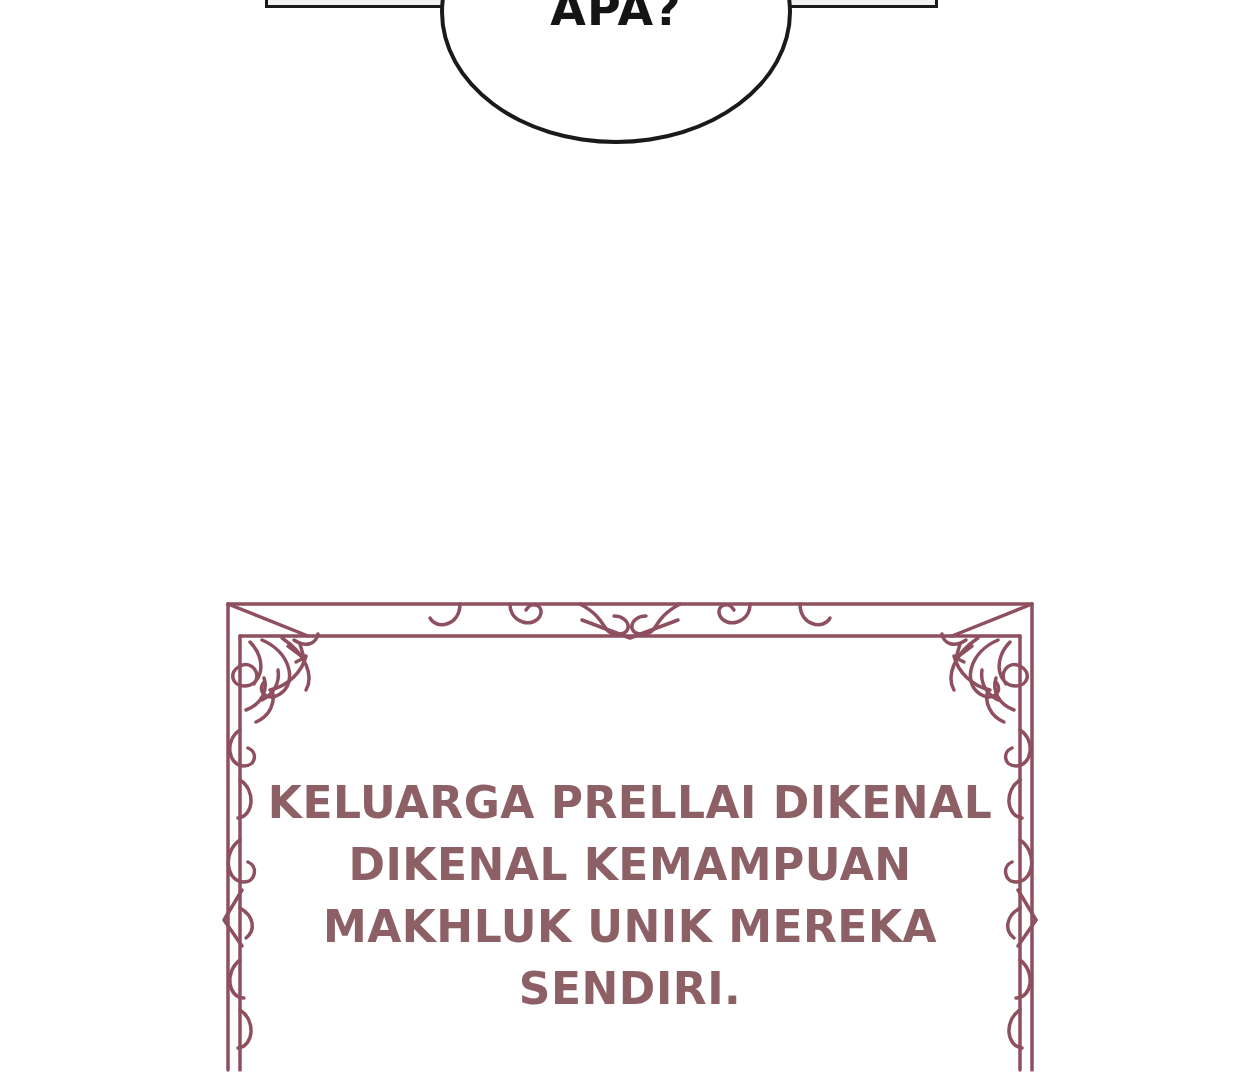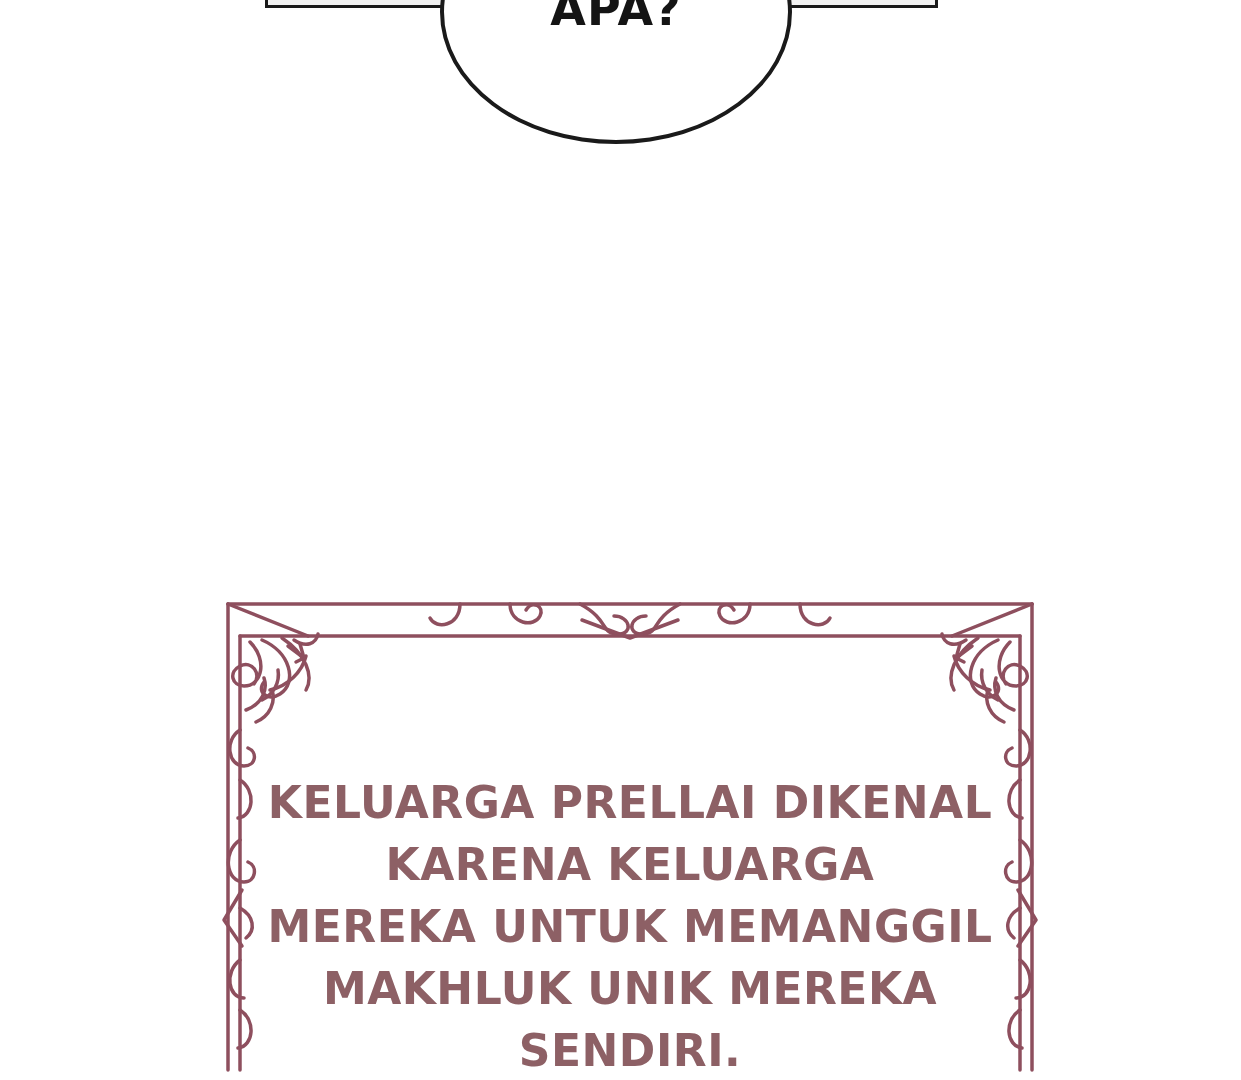--- a/index.html
+++ b/index.html
@@ -176,18 +176,17 @@
       <path d="M810 250 C828 262 824 292 806 292 C794 292 792 276 802 272"></path>
       <path d="M808 300 L826 330 L808 356"></path>
       <path d="M810 318 C796 326 794 340 804 348"></path>
       <path d="M810 370 C826 382 822 408 806 408"></path>
       <path d="M810 420 C794 430 796 456 812 458"></path>
     </g>
   </svg>
 
   <div class="narration-text">
     <span class="narration-line">KELUARGA PRELLAI DIKENAL</span>
-    <span class="narration-line">KARENA KELUARGA</span>
-    <span class="narration-line">MEREKA UNTUK MEMANGGIL</span>
+    <span class="narration-line">DIKENAL KEMAMPUAN</span>
     <span class="narration-line">MAKHLUK UNIK MEREKA</span>
     <span class="narration-line">SENDIRI.</span>
   </div>
 </div>
 
 </body></html>

